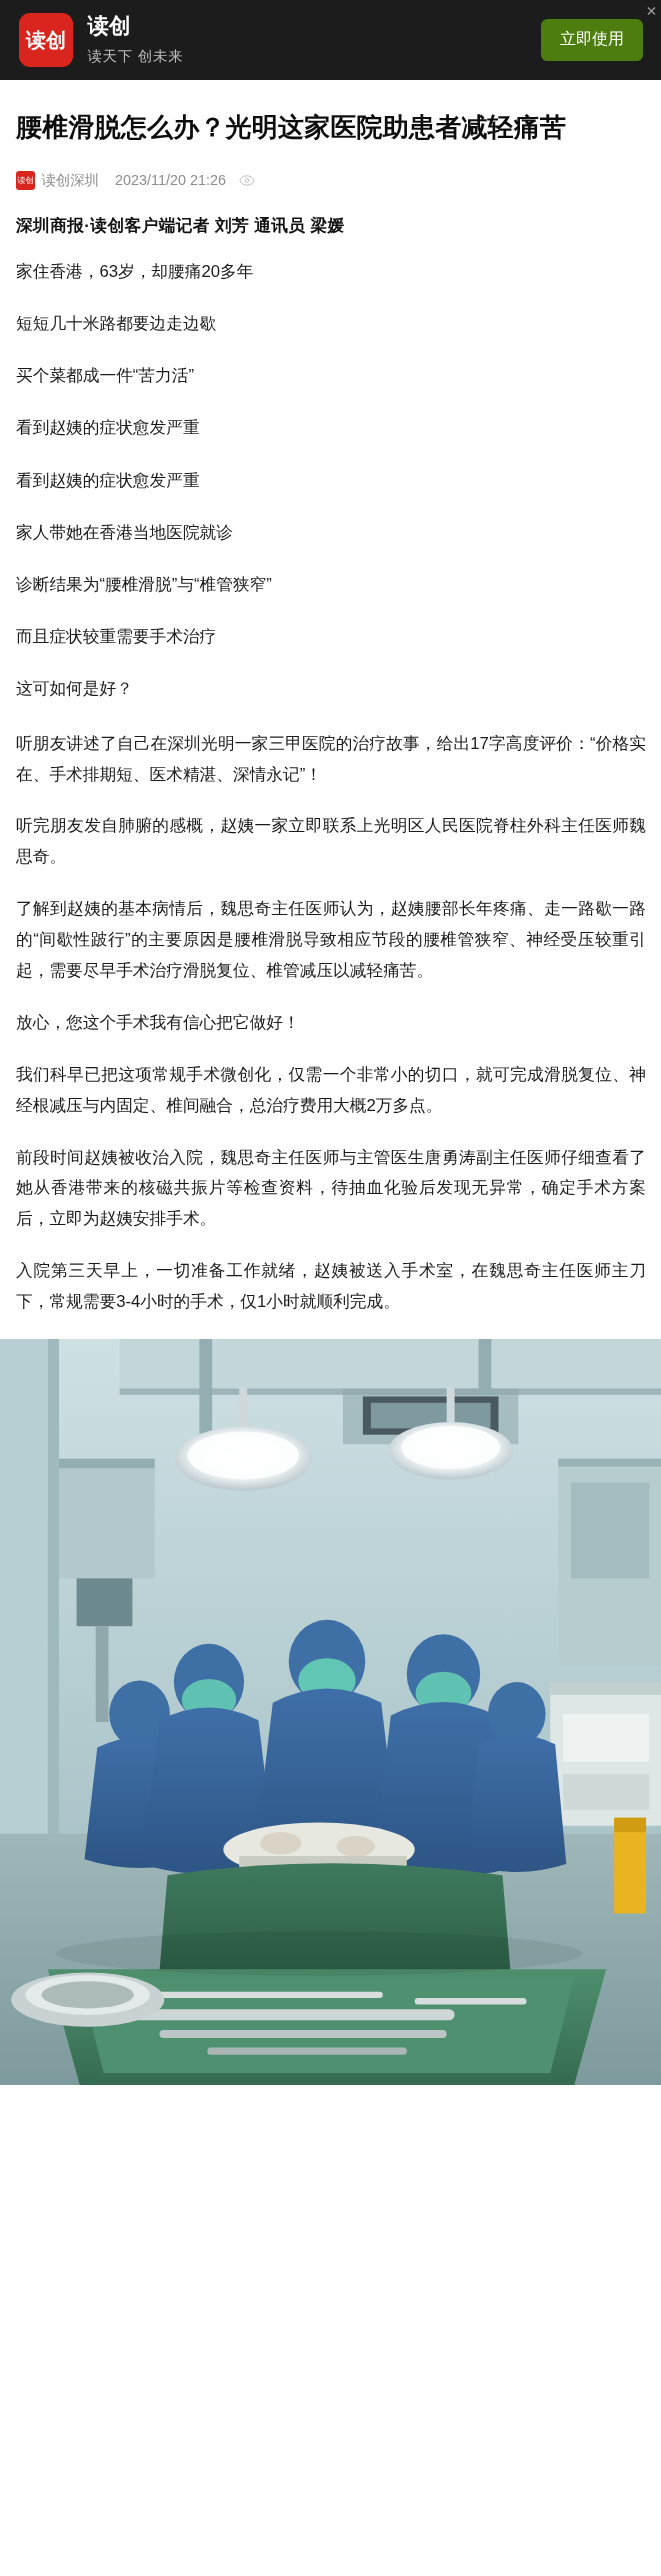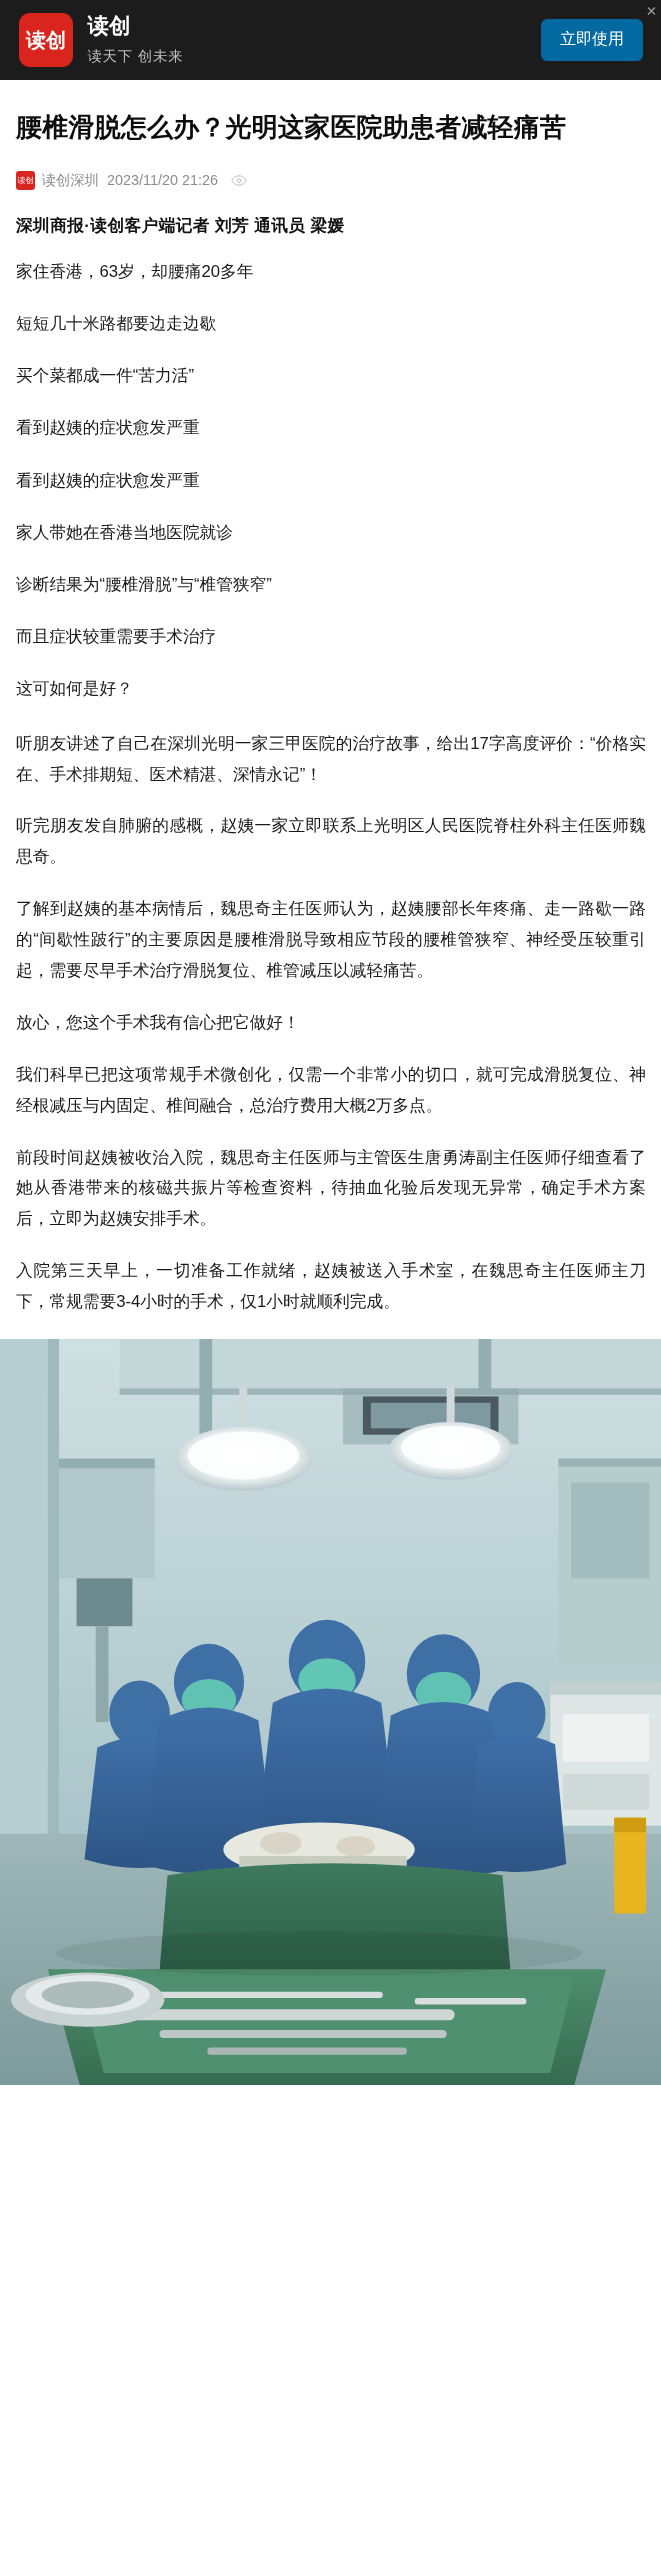--- a/index.html
+++ b/index.html
@@ -67,21 +67,21 @@
     color: #bdbdbd;
     font-size: 14.4px;
     margin-top: 8px;
     letter-spacing: 0.8px;
   }
   .appbar-cta {
     position: absolute;
     right: 19px;
     top: 50%;
     transform: translateY(-50%);
-    background: #0369a1;
+    background: #4d7c0f;
     color: #ffffff;
     font-size: 16px;
     border: none;
     border-radius: 6.4px;
     padding: 10.4px 19px;
     cursor: pointer;
     font-family: "Liberation Sans", sans-serif;
   }
   .appbar-close {
     position: absolute;
@@ -119,21 +119,21 @@
     color: #fff;
     font-size: 8px;
     border-radius: 3.2px;
     display: flex;
     align-items: center;
     justify-content: center;
     margin-right: 6.4px;
     flex: none;
     font-family: "DejaVu Sans", sans-serif;
   }
-  .meta-source { color: #8d8d8d; margin-right: 8px; }
+  .meta-source { color: #8d8d8d; margin-right: 16px; }
   .meta-date { color: #8d8d8d; margin-right: 13px; }
   .meta-eye {
     display: inline-flex;
     align-items: center;
     color: #b0b0b0;
   }
   .byline {
     margin-top: 24px;
     font-size: 16.7px;
     font-weight: bold;

